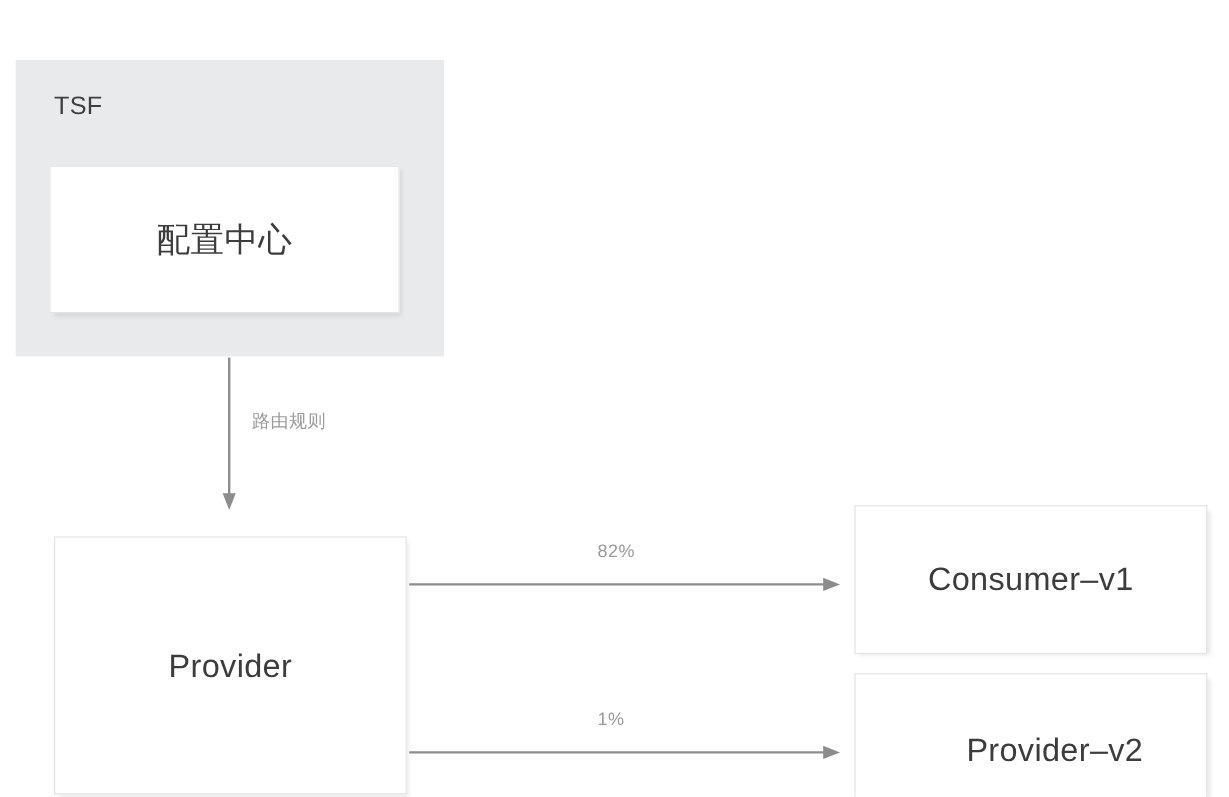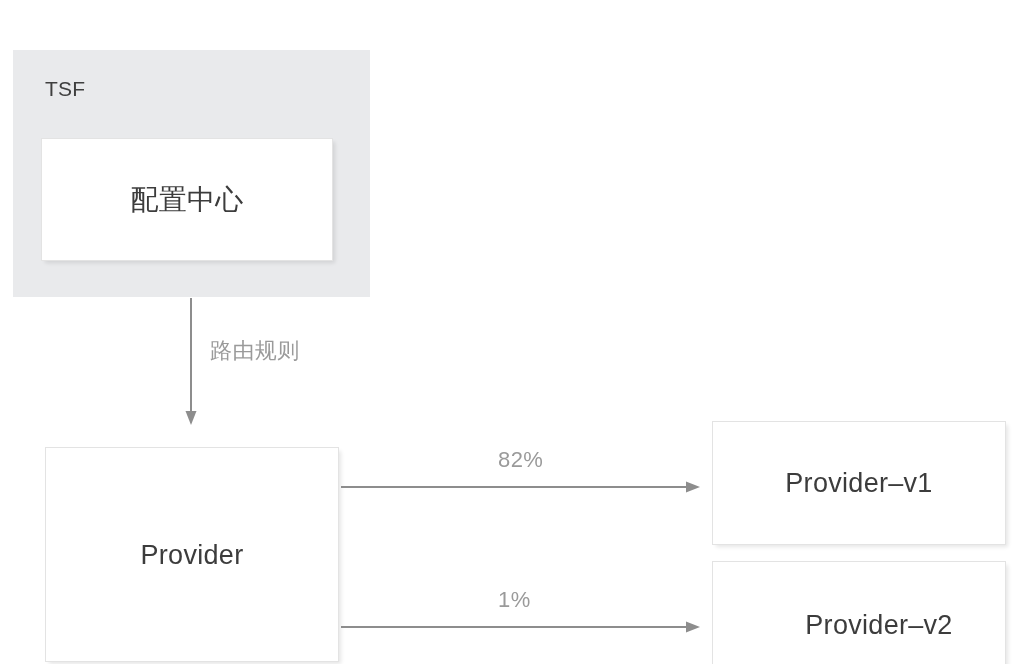--- a/index.html
+++ b/index.html
@@ -64,21 +64,21 @@
     align-items: flex-start;
   }
   .node.align-upper .node-label {
     margin-top: 48px;
   }
 
   
   .edge-label {
     position: absolute;
     color: #9a9a9a;
-    font-size: 22px;
+    font-size: 15px;
     line-height: 22px;
     letter-spacing: 0.4px;
     white-space: nowrap;
   }
   .edge-label.cjk {
     font-family: "DejaVu Sans", "Liberation Sans", sans-serif;
   }
 
   
   #edges {
@@ -107,21 +107,21 @@
   </div>
 
   <div id="nodes-layer">
       <div class="node" style="left: 41px; top: 98px; width: 292px; height: 123px; background: rgb(255, 255, 255); border-color: rgb(227, 227, 227);">
         <span class="node-label cjk" style="color: rgb(60, 60, 60);">配置中心</span>
       </div>
       <div class="node" style="left: 45px; top: 407px; width: 294px; height: 215px; background: rgb(255, 255, 255); border-color: rgb(227, 227, 227);">
         <span class="node-label" style="color: rgb(60, 60, 60);">Provider</span>
       </div>
       <div class="node" style="left: 712px; top: 381px; width: 294px; height: 124px; background: rgb(255, 255, 255); border-color: rgb(227, 227, 227);">
-        <span class="node-label" style="color: rgb(60, 60, 60);">Provider–v1</span>
+        <span class="node-label" style="color: rgb(60, 60, 60);">Consumer–v1</span>
       </div>
       <div class="node align-upper" style="left: 712px; top: 521px; width: 294px; height: 129px; background: rgb(255, 255, 255); border-color: rgb(227, 227, 227); padding-left: 40px;">
         <span class="node-label" style="color: rgb(60, 60, 60);">Provider–v2</span>
       </div>
     </div>
 
   <svg id="edges" viewBox="0 0 1024 664" xmlns="http://www.w3.org/2000/svg">
       <g>
         <line class="edge-line" stroke="#8d8d8d" x1="191" y1="258" x2="191" y2="372"></line>
         <polygon class="edge-head" fill="#8d8d8d" points="191,385 185.5,371 196.5,371"></polygon>

